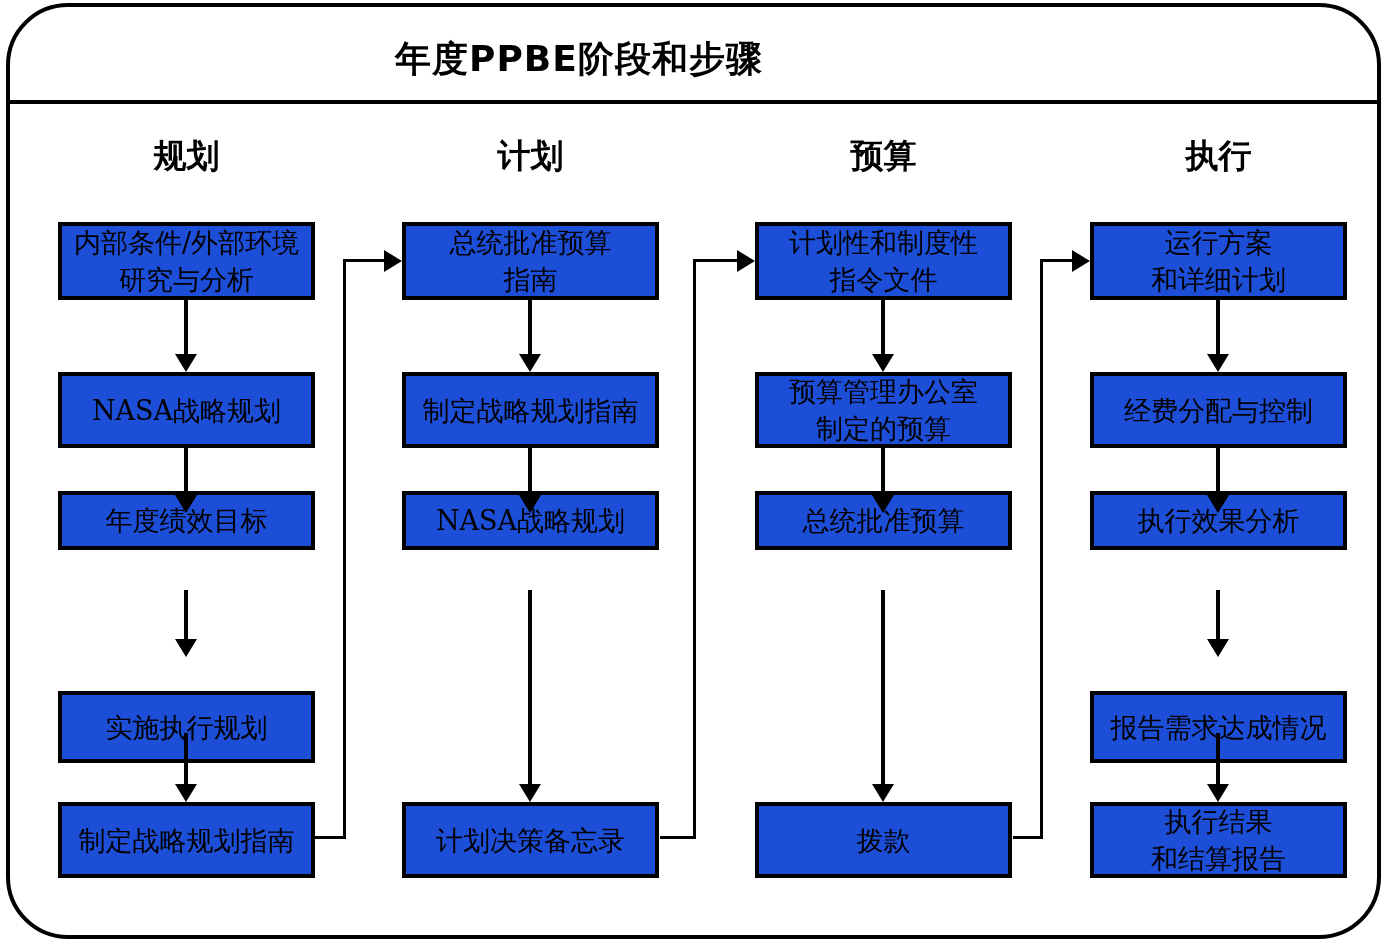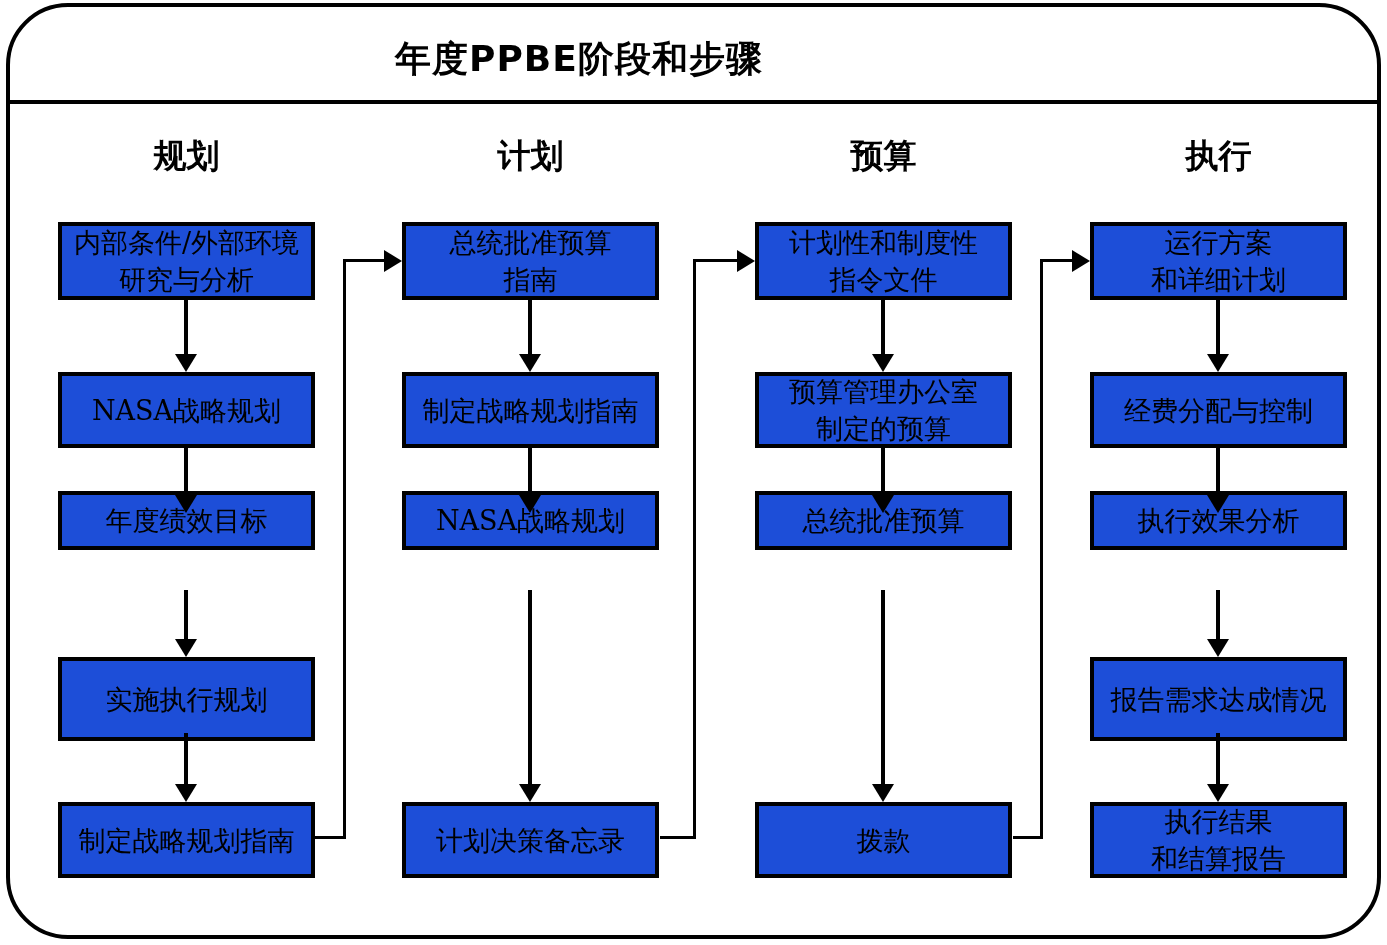--- a/index.html
+++ b/index.html
@@ -10,21 +10,21 @@
   .title{position:absolute;left:0;top:38px;width:1158px;text-align:center;
          font-weight:600;font-size:36px;line-height:42px;letter-spacing:1px;}
   .sep{position:absolute;left:6px;top:100px;width:1375px;height:4px;background:#000;}
   .hdr{position:absolute;top:136px;width:257px;text-align:center;
        font-weight:700;font-size:33px;line-height:40px;}
   .b{position:absolute;width:257px;border:4px solid #000;box-sizing:border-box;background:#1d4ed8;
      display:flex;align-items:center;justify-content:center;text-align:center;white-space:pre-line;
      font-family:"DejaVu Serif","Liberation Serif",serif;font-size:27px;line-height:37px;}
   .c1{left:58px}.c2{left:402px}.c3{left:755px}.c4{left:1090px}
   .r1{top:222px;height:78px}.r2{top:372px;height:76px}.r3{top:491px;height:59px}
-  .r4{top:657px;height:84px}.r5{top:802px;height:76px}
+  .r4{top:691px;height:72px}.r5{top:802px;height:76px}
   .vl{position:absolute;width:4px;background:#000;}
   .vlc{position:absolute;width:3px;background:#000;}
   .hl{position:absolute;height:3px;background:#000;}
   .ad{position:absolute;width:0;height:0;
       border-left:11px solid transparent;border-right:11px solid transparent;border-top:18px solid #000;}
   .ar{position:absolute;width:0;height:0;
       border-top:11px solid transparent;border-bottom:11px solid transparent;border-left:18px solid #000;}
 </style>
 </head>
 <body>

